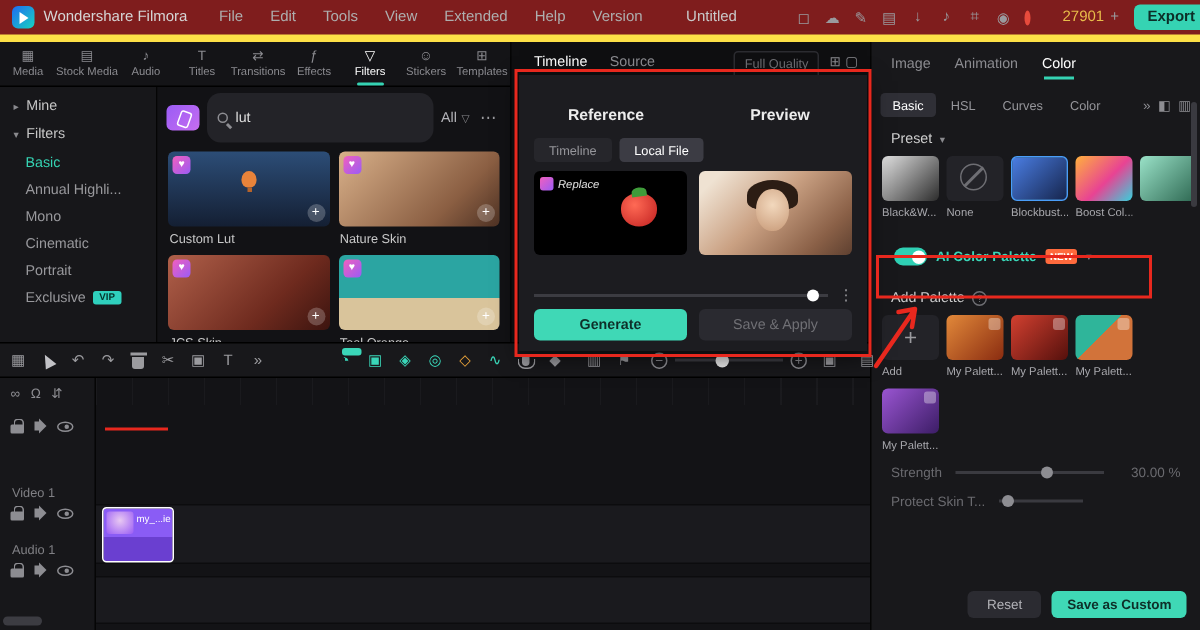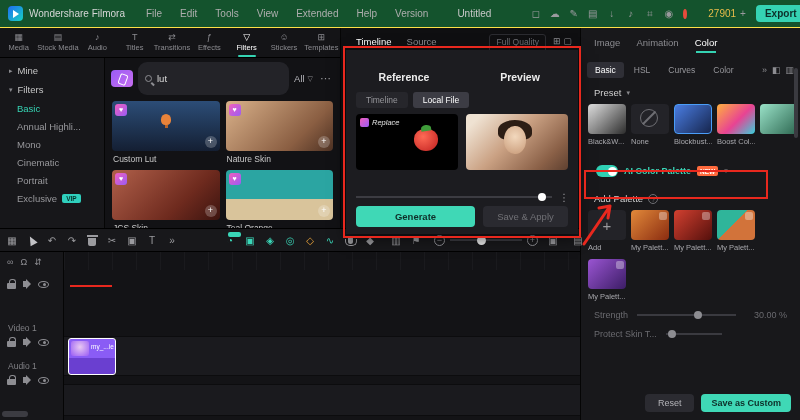--- a/index.html
+++ b/index.html
@@ -1,21 +1,21 @@
 <!DOCTYPE html>
 <html><head>
 <meta charset="utf-8">
 <style>
 *{margin:0;padding:0;box-sizing:border-box;}
 html,body{width:800px;height:420px;}
 body{font-family:"Liberation Sans",sans-serif;background:#0e0e10;color:#bbb;overflow:hidden;}
 #app{position:relative;width:800px;height:420px;background:#101012;font-size:10px;}
 
 
-#titlebar{position:absolute;top:0;left:0;width:800px;height:28px;background:#14532d;display:flex;align-items:center;border-bottom:1px solid #fde047;z-index:6;}
+#titlebar{position:absolute;top:0;left:0;width:800px;height:28px;background:#7f1d1d;display:flex;align-items:center;border-bottom:5px solid #fde047;z-index:6;}
 .logo{width:15px;height:15px;border-radius:4px;background:linear-gradient(135deg,#1f6bf2,#17d3c0);margin:0 6px 0 8px;position:relative;flex:none;}
 .logo:after{content:"";position:absolute;left:5px;top:3.5px;border-left:6px solid #fff;border-top:4px solid transparent;border-bottom:4px solid transparent;}
 .app-name{color:#d6d6d6;font-size:10px;margin-right:12px;white-space:nowrap;}
 .menu-item{color:#aeaeae;font-size:10px;padding:0 9px;cursor:default;}
 .project-name{color:#c9c9c9;font-size:10px;margin-left:20px;margin-right:10px;}
 .tb-icons{display:flex;align-items:center;margin-left:26px;gap:2px;}
 .tb-ic{width:17px;text-align:center;color:#9a9a9e;font-size:10px;}
 .rec-dot{width:10px;height:10px;border:2px solid #e84b3c;border-radius:50%;margin:0 6px;}
 .avatar{width:12px;height:12px;border-radius:50%;background:radial-gradient(circle at 35% 35%,#9be15d,#37a93c);margin:0 4px 0 8px;}
 .coin{width:10px;height:10px;border-radius:50%;background:radial-gradient(circle at 35% 35%,#ffe28a,#e8a820);margin-right:3px;}
@@ -86,21 +86,21 @@
 .straw:before{content:"";position:absolute;left:7px;top:-4px;width:10px;height:6px;background:#3f9c3a;border-radius:50% 50% 0 0;transform:rotate(-8deg);}
 .replace-lbl{position:absolute;top:4px;left:4px;display:flex;align-items:center;gap:3px;color:#e2e2e2;font-size:7.5px;font-style:italic;}
 .replace-ic{width:9px;height:9px;border-radius:2px;background:linear-gradient(135deg,#f25fbe,#9a5cf5);}
 .prev-img{width:104px;height:56px;border-radius:4px;background:linear-gradient(135deg,#efe2d2 10%,#caa183 45%,#8a6047 80%,#5e4030);position:relative;overflow:hidden;}
 .face{position:absolute;left:38px;top:12px;width:22px;height:28px;background:radial-gradient(circle at 50% 38%,#f2d8bd,#c89a78);border-radius:48%;}
 .hair{position:absolute;left:32px;top:6px;width:34px;height:20px;background:#2c1d14;border-radius:50% 50% 30% 30%;}
 .dlg-progress{position:absolute;left:10px;right:26px;bottom:36px;height:2px;background:#3c3c42;}
 .dlg-progress .pdot{position:absolute;right:6px;top:-3px;width:8px;height:8px;border-radius:50%;background:#fff;}
 .dlg-menu{position:absolute;right:9px;bottom:31px;color:#9a9a9e;font-size:10px;}
 .dlg-btns{position:absolute;left:10px;right:10px;bottom:7px;display:flex;gap:8px;}
-.btn-generate{flex:1;background:#3fd8b6;color:#0e2f29;font-weight:bold;text-align:center;padding:5px 17px;border-radius:4px;font-size:9.5px;}
+.btn-generate{flex:1;background:#3fd8b6;color:#0e2f29;font-weight:bold;text-align:center;padding:5px 0;border-radius:4px;font-size:9.5px;}
 .btn-saveapply{flex:1;background:#2a2a30;color:#707075;text-align:center;padding:5px 0;border-radius:4px;font-size:9.5px;}
 
 
 #toolbar{position:absolute;top:228px;left:0;width:580px;height:24px;background:#18181b;border-top:1px solid #000;border-bottom:1px solid #000;display:flex;align-items:center;z-index:3;}
 .tbtn{color:#9b9b9f;font-size:10px;margin:0 4px;display:inline-flex;align-items:center;justify-content:center;min-width:12px;position:relative;}
 .tbtn.teal{color:#3ad6b8;}
 .tbtn.orange{color:#e8a23a;}
 .sep{width:1px;height:12px;background:#2c2c31;margin:0 4px;}
 .ico-cursor{width:0;height:0;border-left:4px solid transparent;border-right:4px solid transparent;border-bottom:9px solid #c2c2c6;transform:rotate(-28deg);display:inline-block;}
 .ico-trash{display:inline-block;width:8px;height:8px;background:#9b9b9f;border-radius:0 0 2px 2px;position:relative;margin-top:3px;}

